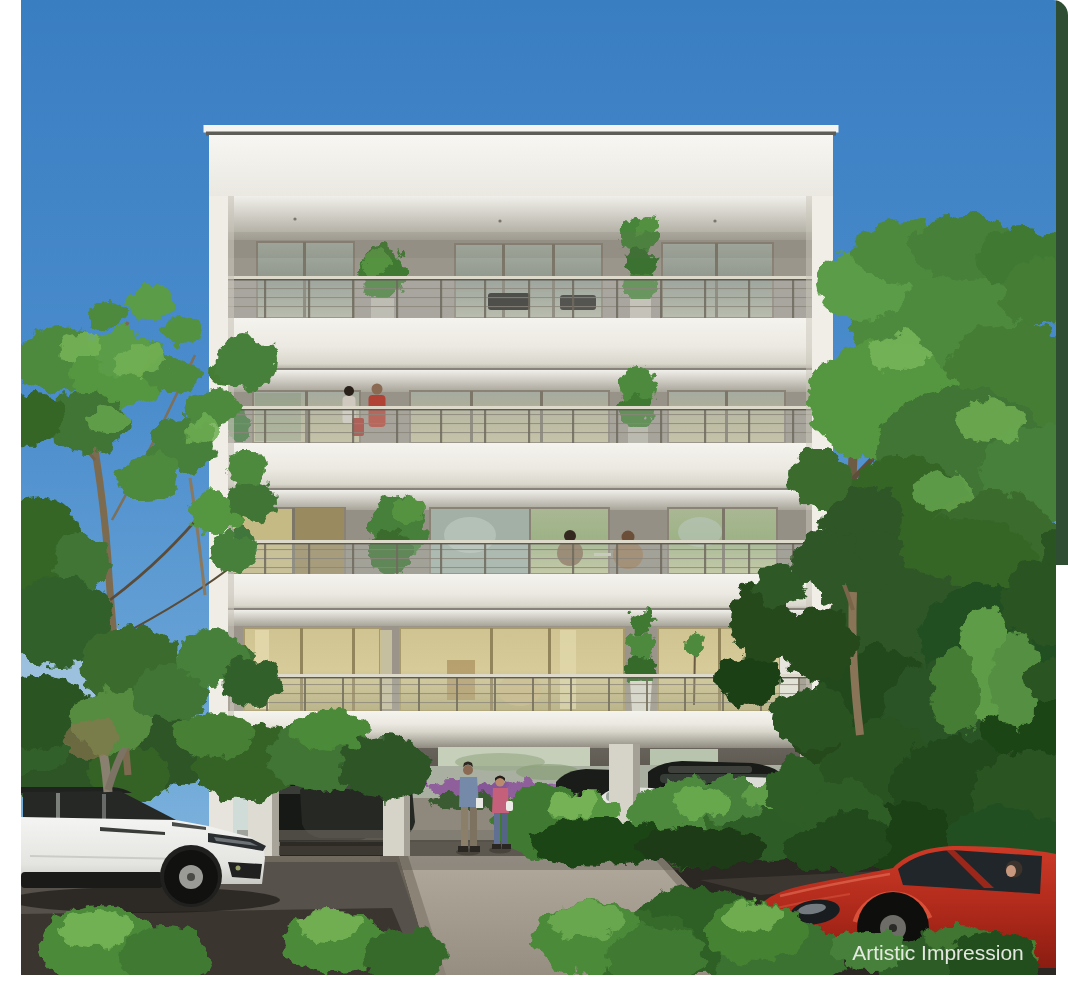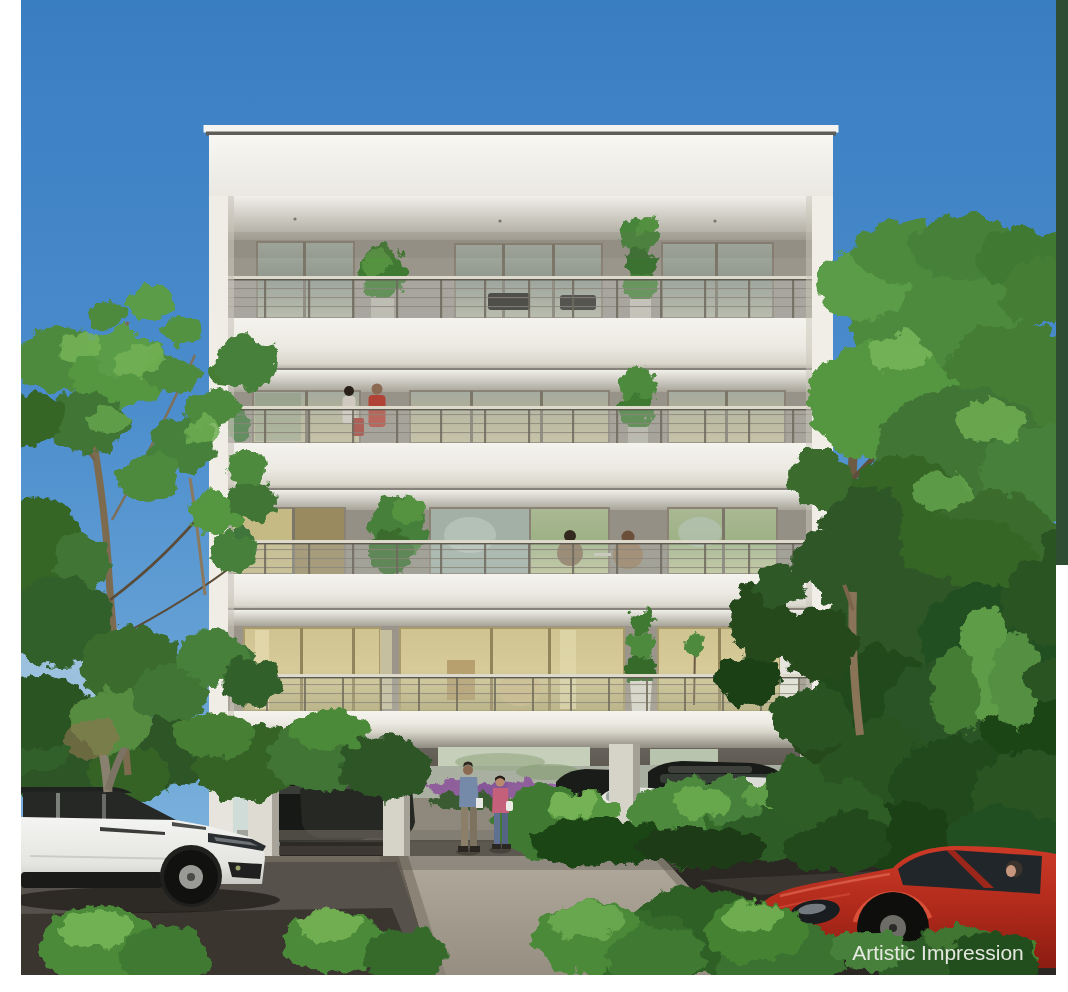--- a/index.html
+++ b/index.html
@@ -1,16 +1,16 @@
 <!DOCTYPE html>
 <html><head>
 <meta charset="utf-8">
 <style>
   html,body{margin:0;padding:0;background:#ffffff;font-family:"Liberation Sans",sans-serif;}
-  #stage{position:relative;width:1068px;height:992px;background:#ffffff;overflow:hidden;}
+  #stage{position:relative;width:1068px;height:992px;background:#ffffff;overflow:hidden;border-radius:15px;}
 </style>
 </head>
 <body>
 <div id="stage">
 <svg width="1068" height="992" viewBox="0 0 1068 992">
 <defs>
   <linearGradient id="skyG" x1="0" y1="0" x2="0" y2="1">
     <stop offset="0" stop-color="#3a7ec2"></stop>
     <stop offset="0.4" stop-color="#4a8ccc"></stop>
     <stop offset="0.7" stop-color="#68a3d6"></stop>

